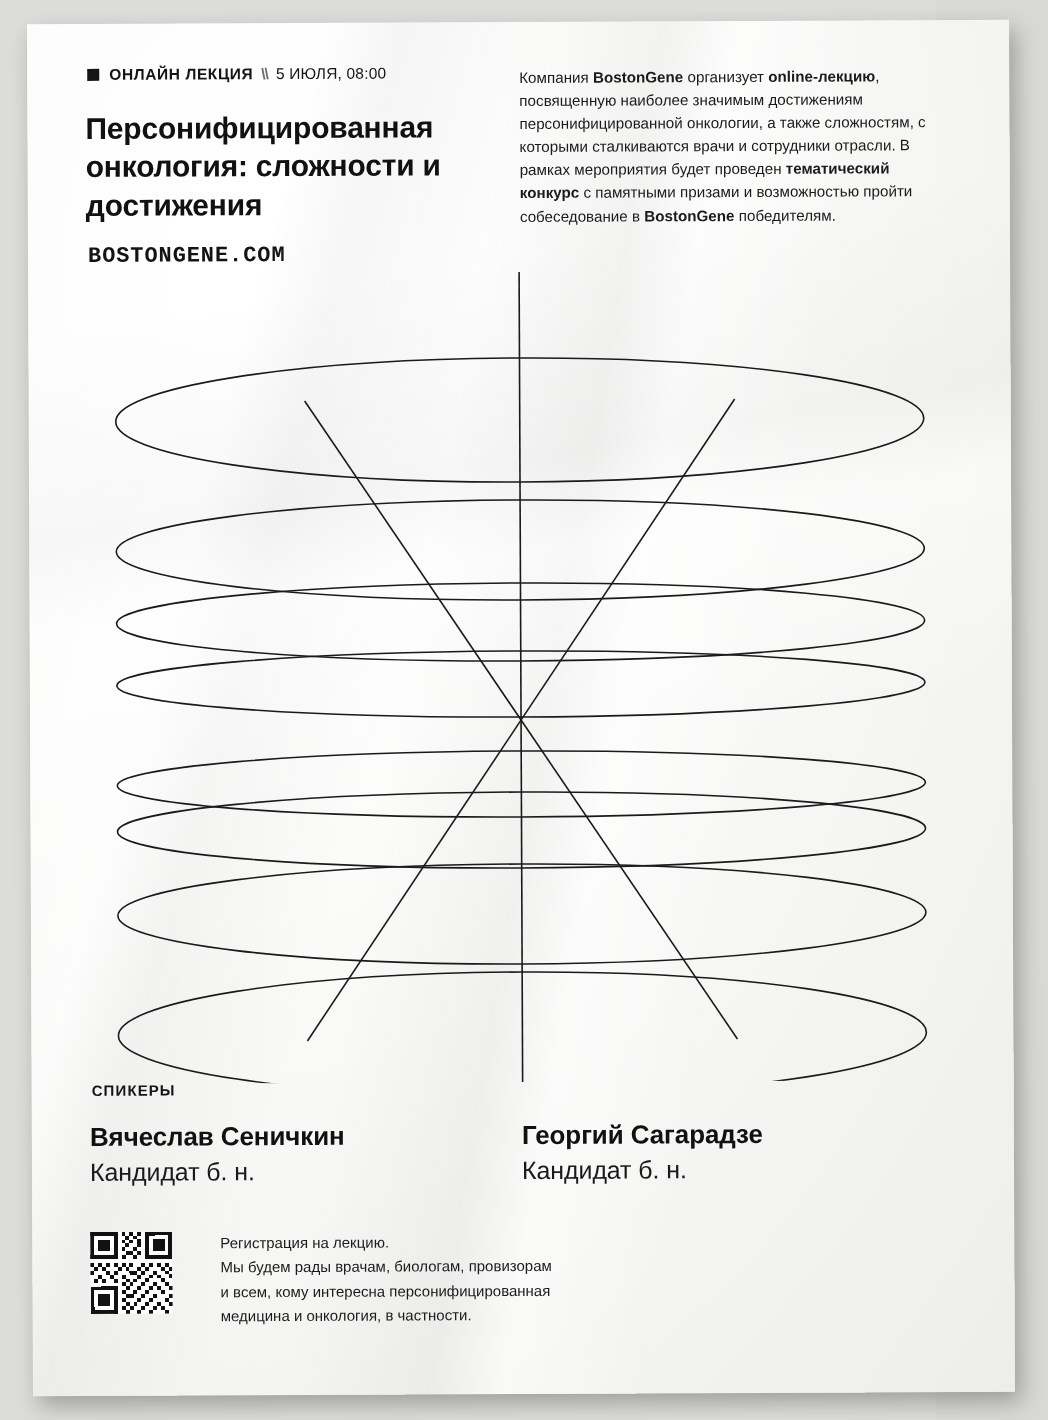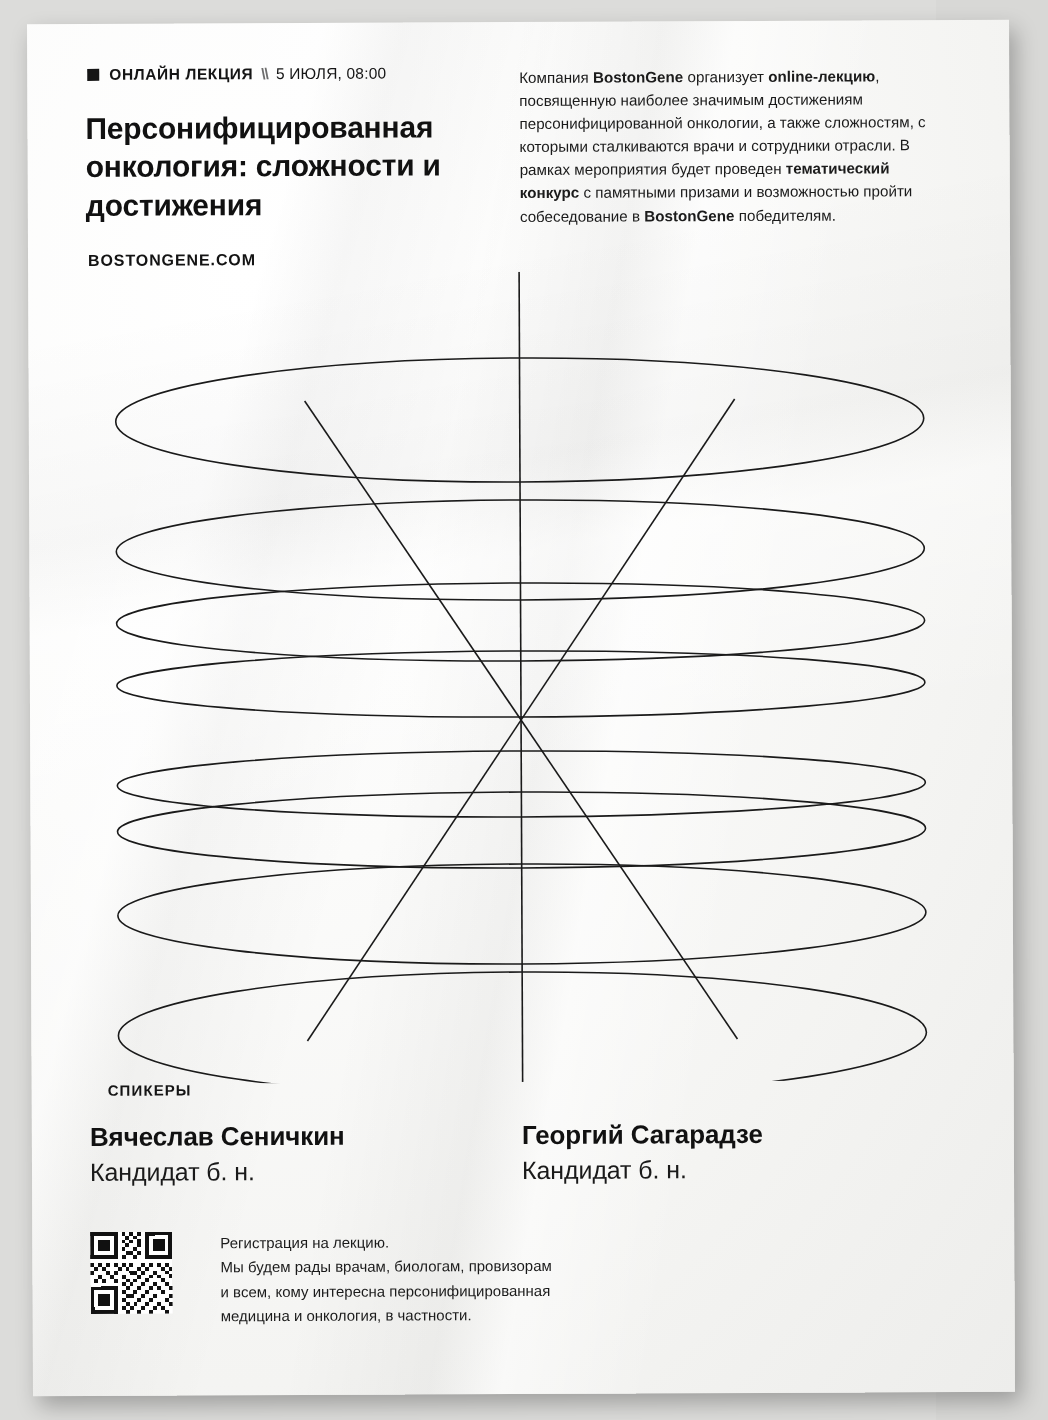--- a/index.html
+++ b/index.html
@@ -81,25 +81,26 @@
     font-size: 30px;
     line-height: 1.28;
     font-weight: bold;
     color: #111;
     letter-spacing: -0.2px;
   }
 
   .domain {
     position: absolute;
     left: 60px;
-    top: 228px;
-    font-size: 16px;
+    top: 220px;
+    font-size: 22px;
     font-weight: bold;
     letter-spacing: 0.9px;
     color: #131313;
+    font-family: Liberation Mono, monospace;
   }
 
   .blurb {
     position: absolute;
     left: 492px;
     top: 44px;
     width: 430px;
     font-size: 15.2px;
     line-height: 1.52;
     color: #1b1b1b;
@@ -117,21 +118,20 @@
 
   
   .speakers-label {
     position: absolute;
     left: 60px;
     top: 1058px;
     font-size: 15px;
     font-weight: bold;
     letter-spacing: 1.1px;
     color: #141414;
-    margin-left: 16px;
   }
   .speaker {
     position: absolute;
     top: 1098px;
   }
   .speaker.one { left: 58px; }
   .speaker.two { left: 490px; }
   .speaker .name {
     font-size: 26px;
     font-weight: bold;

